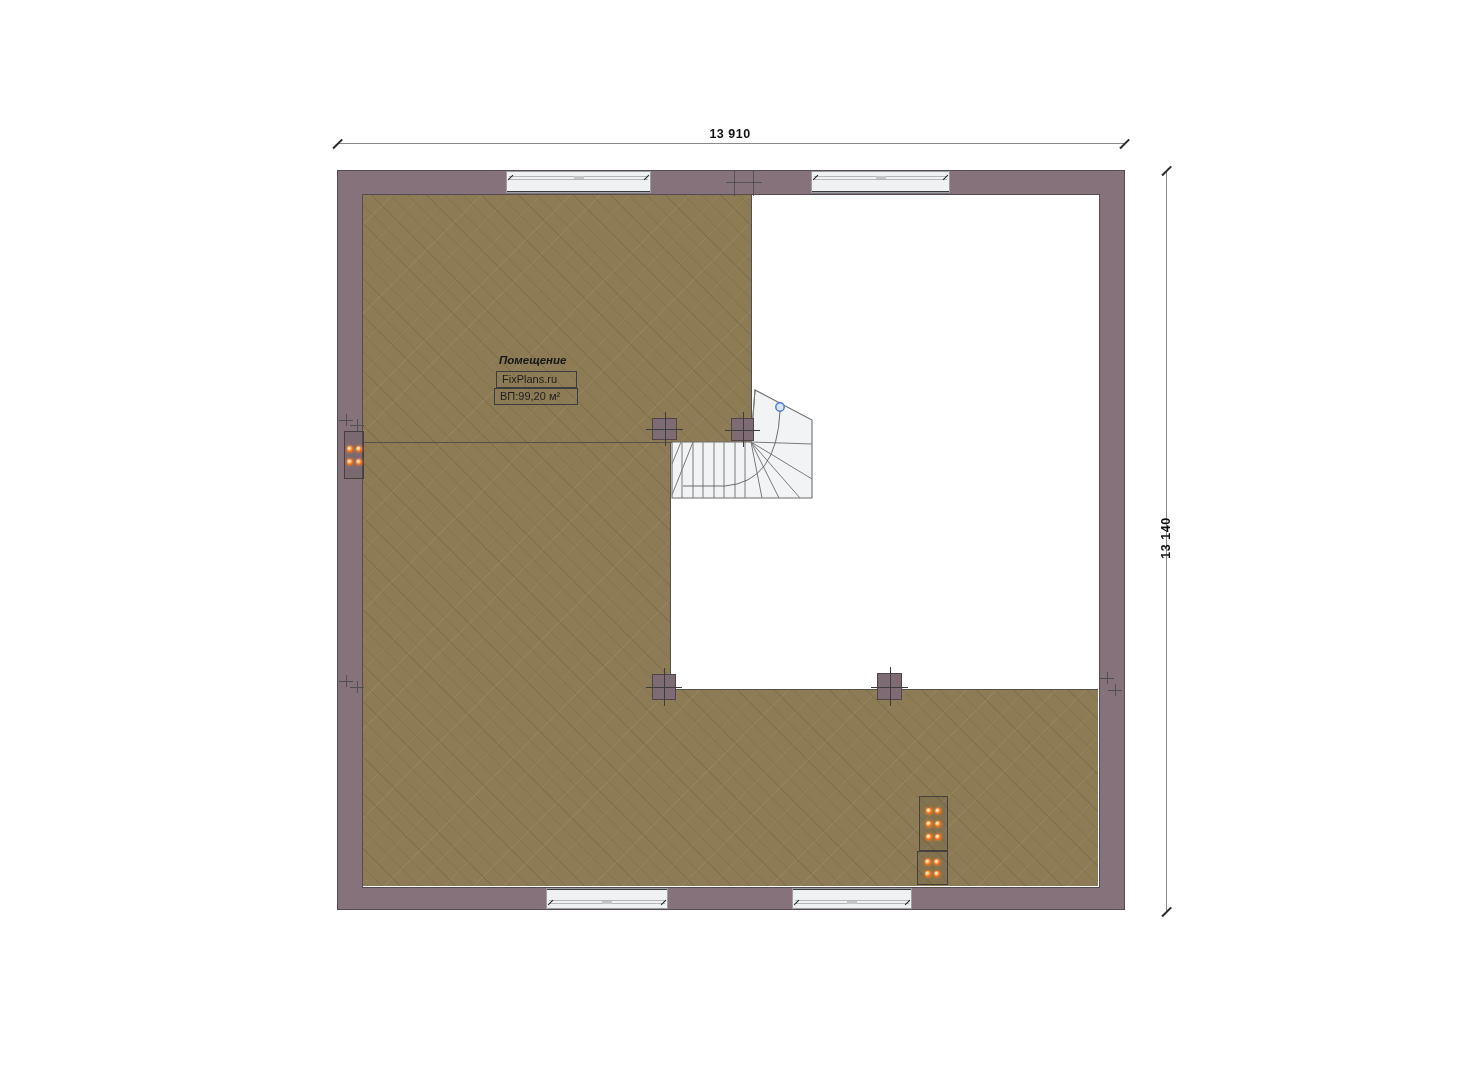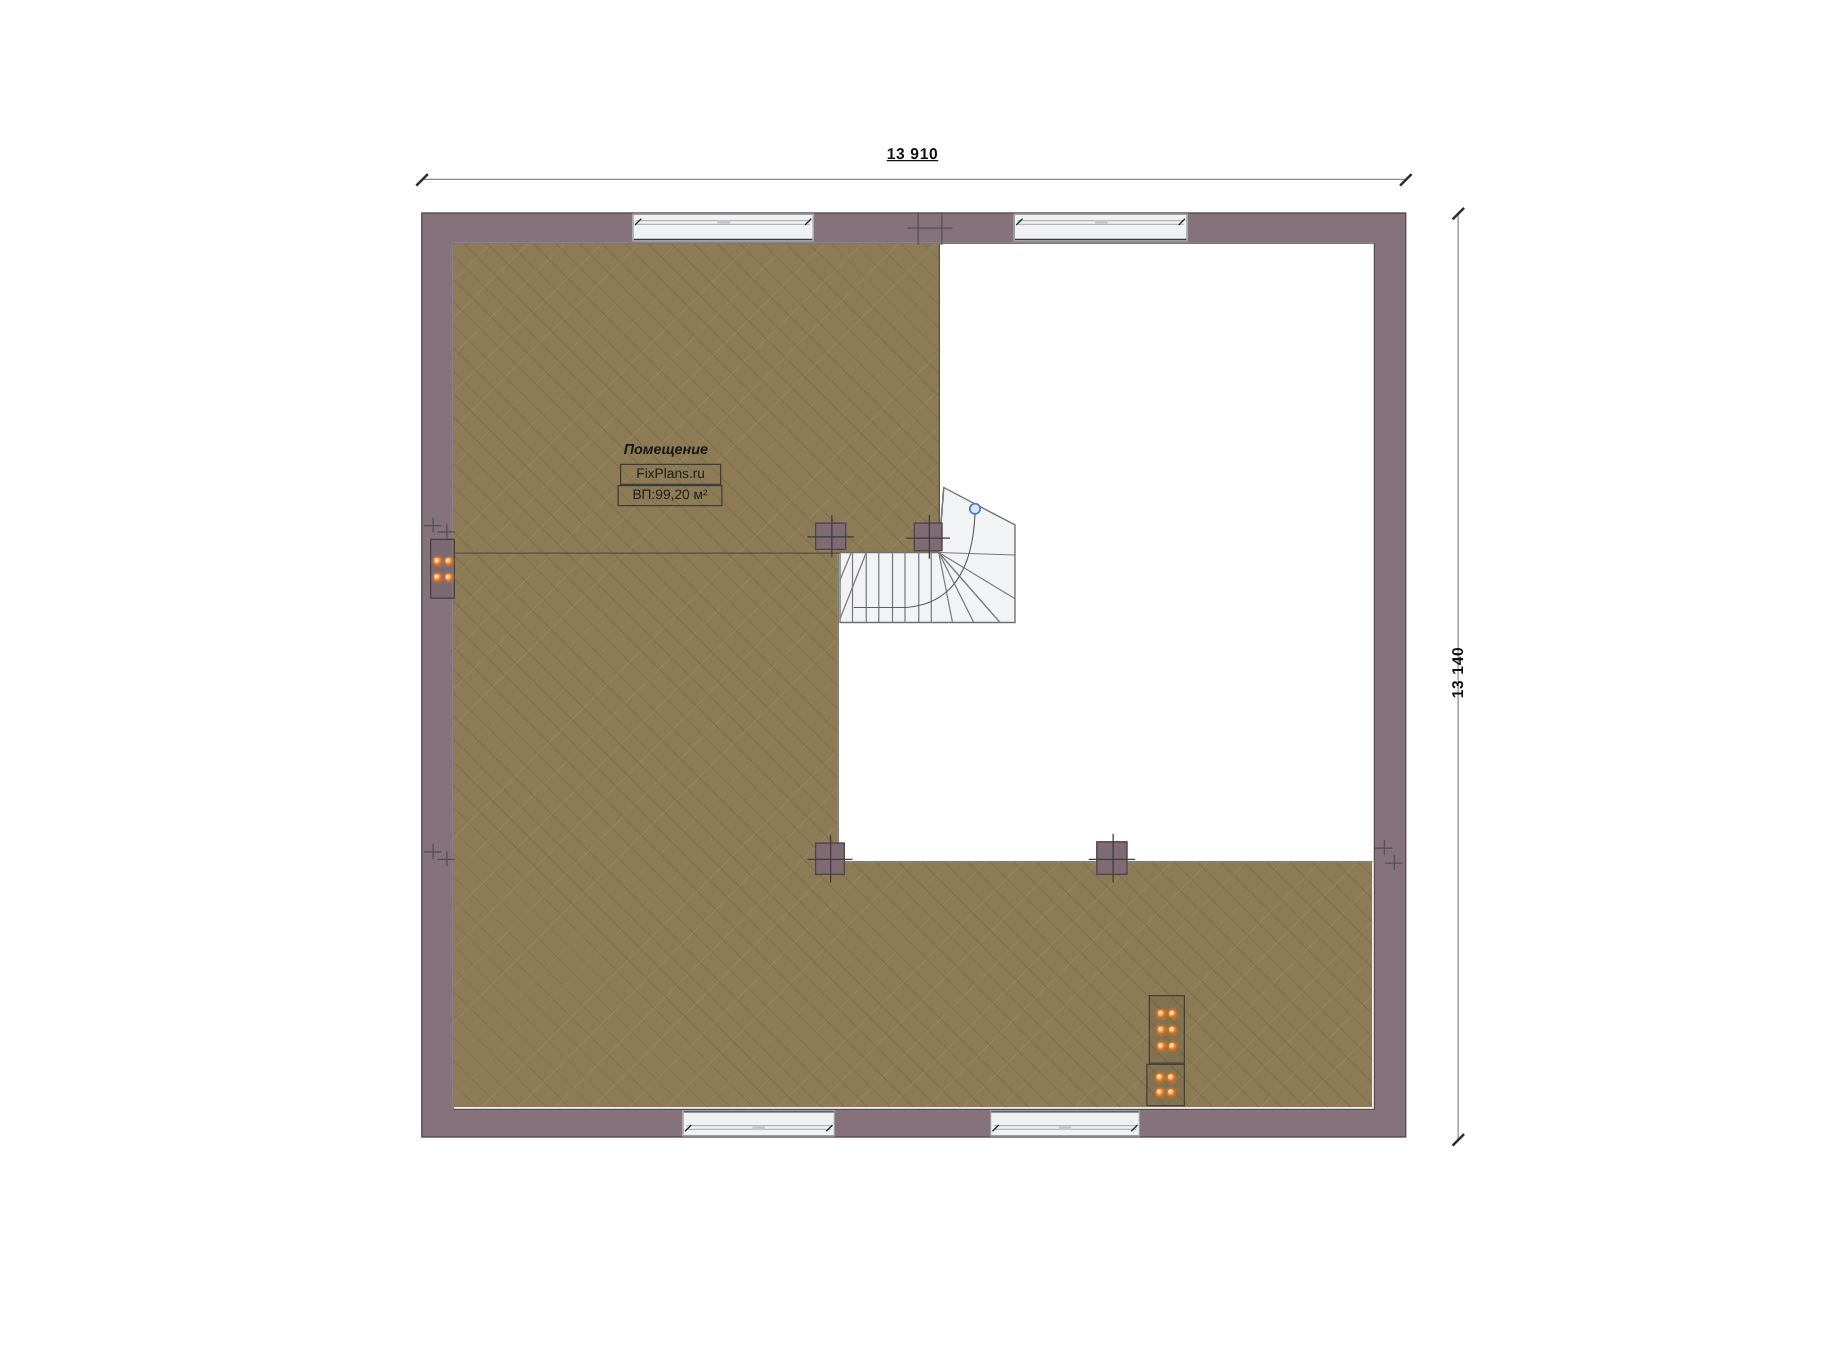--- a/index.html
+++ b/index.html
@@ -49,38 +49,38 @@
       linear-gradient(#4a4a4a,#4a4a4a) center/100% 1px no-repeat,
       linear-gradient(#4a4a4a,#4a4a4a) center/1px 100% no-repeat;
     opacity:0.85;
   }
   .axline-v{width:1px;background:#4a4a4a;opacity:.8;}
   .axline-h{height:1px;background:#4a4a4a;opacity:.8;}
 
   
   .room-title{font-size:11.5px;font-weight:bold;color:#161616;}
   .label-box{border:1px solid #3c3c3c;background:rgba(140,123,85,0.25);
-    font-size:11px;color:#1d1d1d;padding:1px 5px;line-height:13px;box-sizing:border-box;text-align:center;}
+    font-size:11px;color:#1d1d1d;padding:1px 5px;line-height:13px;box-sizing:border-box;text-align:left;}
 
   
   .fixture-box{border:1px solid #46403a;background:rgba(0,0,0,0.07);box-sizing:border-box;}
   .dot-row{display:flex;gap:3px;align-items:center;justify-content:center;}
   .odot{
     width:6px;height:6px;border-radius:2px;
     background:radial-gradient(circle at 38% 38%, #ffe2b3 0 18%, #ff8125 50%, #d14d00 100%);
     box-shadow:0 0 2px 1px rgba(255,126,33,0.55);
   }
   .odot.round{border-radius:50%;}
 </style>
 </head>
 <body>
 
 <div class="canvas">
 
-  <div class="abs dim-label" style="left:680px;top:116px;width:100px;text-decoration:underline;">13 910</div>
+  <div class="abs dim-label" style="left:680px;top:127px;width:100px;">13 910</div>
   <div class="abs dim-line-h" style="left:337px;top:143px;width:788px;"></div>
   <div class="abs dim-tick" style="left:331px;top:143px;"></div>
   <div class="abs dim-tick" style="left:1118px;top:143px;"></div>
 
   <div class="abs dim-line-v" style="left:1166px;top:170px;height:742px;"></div>
   <div class="abs dim-label dim-label-v" style="left:1128px;top:531px;width:76px;">13 140</div>
   <div class="abs dim-tick" style="left:1160px;top:170px;"></div>
   <div class="abs dim-tick" style="left:1160px;top:911px;"></div>
 
   <div class="abs wall-outer" style="left:337px;top:170px;width:788px;height:740px;"></div>

